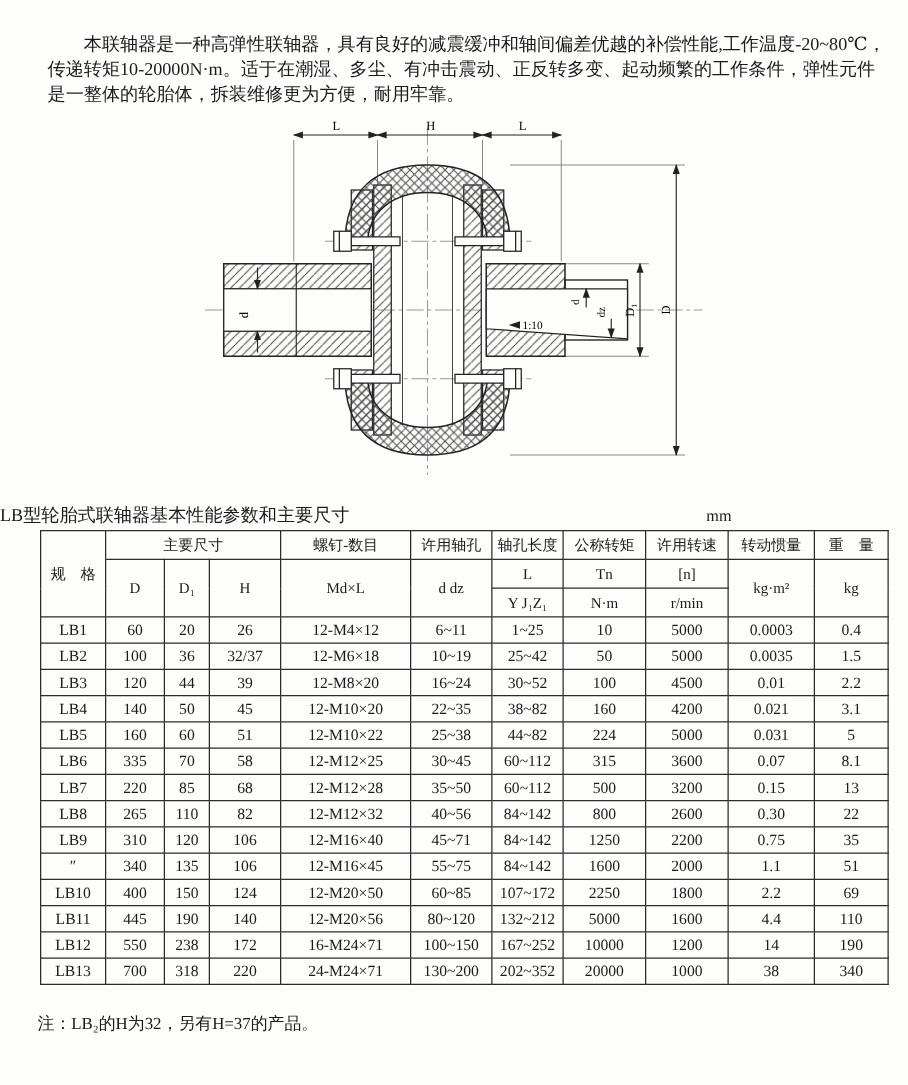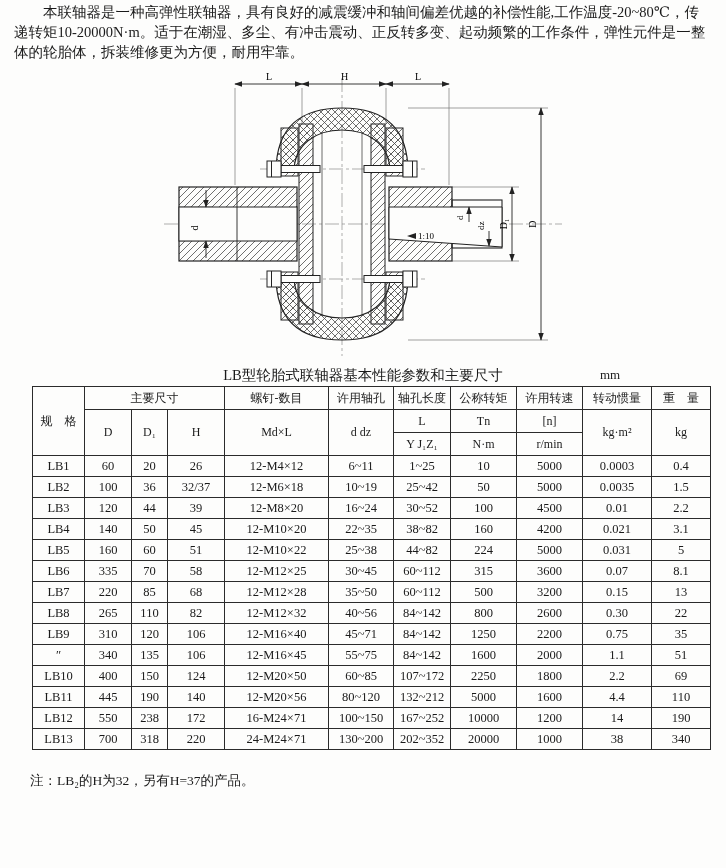--- a/index.html
+++ b/index.html
@@ -1,28 +1,28 @@
 <!DOCTYPE html>
 <html><head>
 <meta charset="utf-8">
 <style>
   html,body{margin:0;padding:0;}
   body{
     width:726px;height:868px;background:#fdfdfc;color:#1a1a1a;
     font-family:"Liberation Serif","DejaVu Serif",serif;
     position:relative;overflow:hidden;
   }
-  .intro{padding:2px 14px 0 14px;font-size:14.5px;line-height:1.38;}
+  .intro{padding:26px 14px 0 14px;font-size:14.5px;line-height:1.38;margin-left:24px;}
   .intro p{margin:0;text-indent:2em;}
   .comp{display:flex;margin-left:74px;}
   .comp .items div{white-space:nowrap;}
   .diagram-wrap{margin:8px 0 0 160px;width:420px;height:292px;}
   svg text{font-family:"Liberation Serif","DejaVu Serif",serif;}
-  .tbl-title-row{position:relative;text-align:center;font-size:14.5px;margin-top:2px;height:22px;line-height:22px;}
-  .tbl-unit{position:absolute;left:600px;top:0;font-size:13px;}
+  .tbl-title-row{position:relative;font-size:14.5px;margin-top:16px;height:22px;line-height:22px;}
+  .tbl-unit{position:absolute;left:565px;top:0;font-size:13px;}
   table{
     border-collapse:collapse;table-layout:fixed;
     margin-left:32px;width:678px;font-size:12.5px;
   }
   th,td{
     border:1px solid #2b2b2b;text-align:center;vertical-align:middle;
     padding:0;font-weight:normal;overflow:hidden;white-space:nowrap;
   }
   thead th{height:22px;font-size:12px;}
   tbody td{height:20px;}

